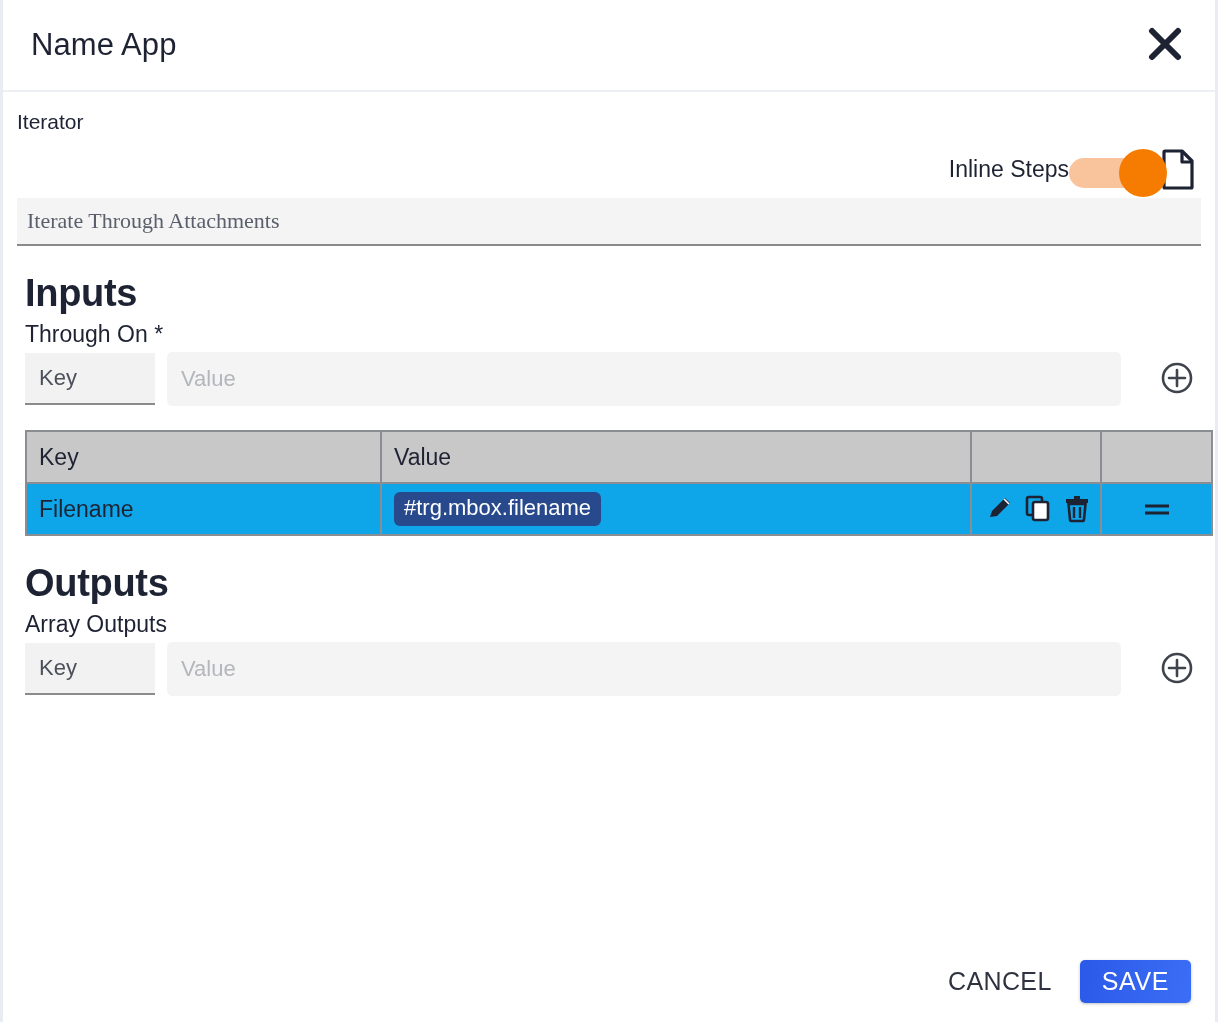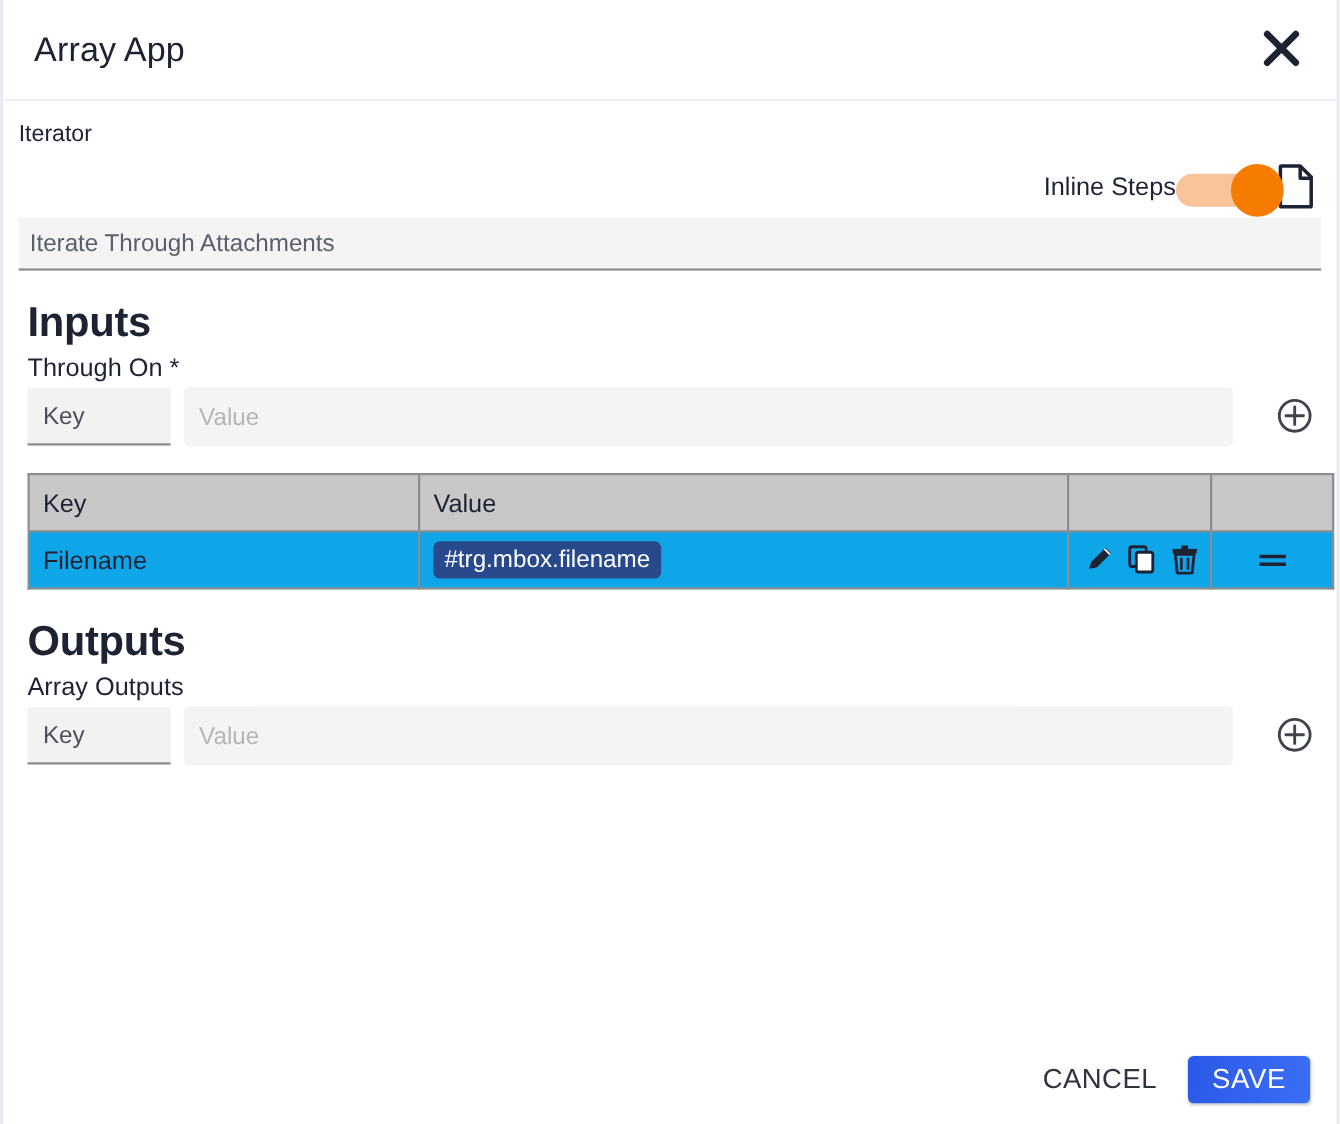--- a/index.html
+++ b/index.html
@@ -114,21 +114,21 @@
     color: #1e2333;
     margin: 14px 0 6px 0;
   }
 
   .filled-input {
     box-sizing: border-box;
     height: 48px;
     background: #f4f4f4;
     border: none;
     border-bottom: 2px solid #8b8b8b;
-    font-family: Liberation Sans, sans-serif;
+    font-family: Liberation Serif, serif;
     font-size: 22px;
     color: #5a5f6b;
     padding: 0 10px;
     width: 100%;
     display: block;
     outline: none;
   }
   .filled-input::placeholder { color: #b7bac0; }
 
   .section-heading {
@@ -279,21 +279,21 @@
     cursor: pointer;
     box-shadow: 0 1px 3px rgba(0,0,0,0.25);
   }
 </style>
 </head>
 <body>
 
 <div class="dialog">
 
   <div class="dialog-header">
-    <div class="dialog-title">Array App</div>
+    <div class="dialog-title">Name App</div>
     <button class="close-btn">
       <span>
         <svg width="34" height="34" viewBox="0 0 34 34">
           <path d="M4 4 L30 30 M30 4 L4 30" stroke="#1e2333" stroke-width="6" stroke-linecap="round"></path>
         </svg>
       </span>
     </button>
   </div>
 
   <div class="dialog-body">

